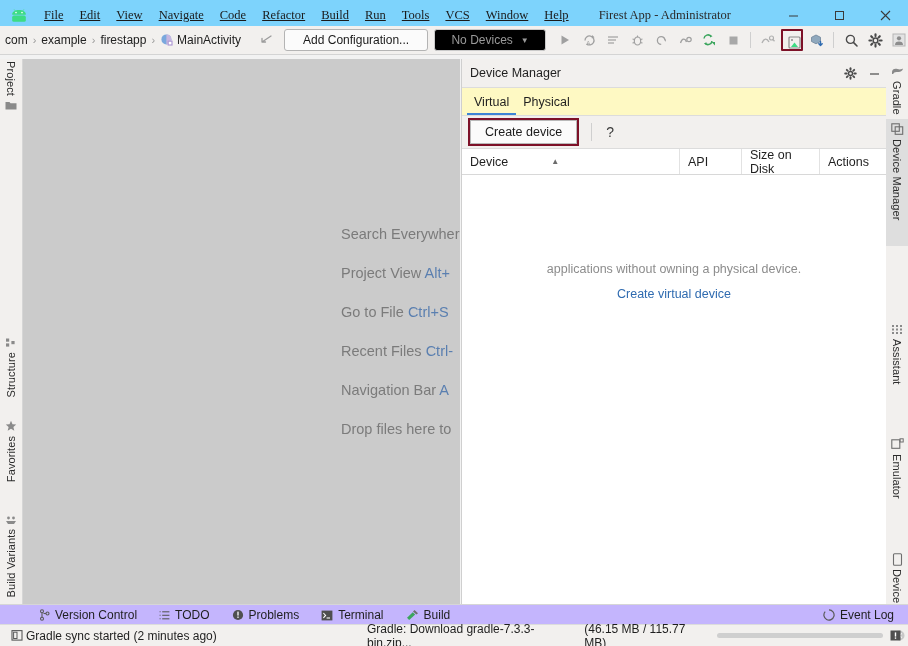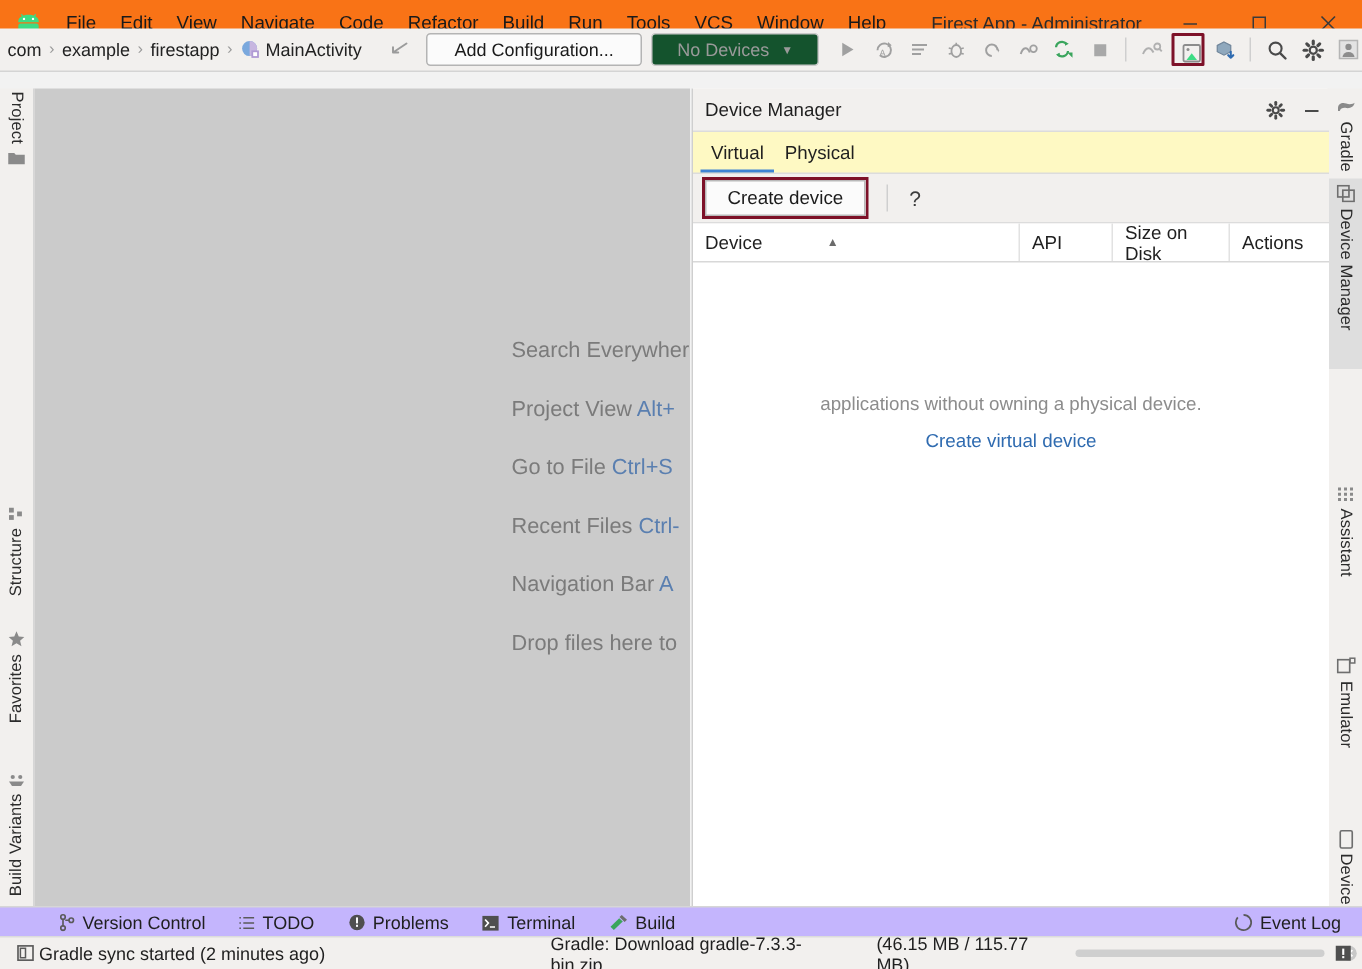--- a/index.html
+++ b/index.html
@@ -18,24 +18,25 @@
     width: 908px;
     height: 646px;
     background: #f2f2f2;
   }
 
   
   .titlebar {
     position: absolute;
     top: 0; left: 0;
     width: 908px; height: 31px;
-    background: #f97316;
+    background: #7dd3fc;
     border-bottom: 1px solid #dcdcdc;
     display: flex;
     align-items: center;
+    font-family: Liberation Serif, serif;
   }
   .android-logo {
     width: 22px; height: 22px;
     margin-left: 8px; margin-right: 6px;
     display: flex; align-items: center; justify-content: center;
   }
   .menu {
     display: flex;
     align-items: center;
     height: 31px;
@@ -63,21 +64,21 @@
   .win-btn {
     width: 46px; height: 31px;
     display: flex; align-items: center; justify-content: center;
     font-size: 13px;
     color: #333;
   }
 
   
   .toolbar {
     position: absolute;
-    top: 19px; left: 0;
+    top: 26px; left: 0;
     width: 908px; height: 28px;
     background: #f2f0ee;
     border-bottom: 1px solid #d4d4d4;
     display: flex;
     align-items: center;
   }
   .crumbs { display: flex; align-items: center; padding-left: 2px; }
   .crumb {
     font-size: 12px;
     color: #222;
@@ -108,21 +109,21 @@
     border-radius: 3px;
     font-size: 12px;
     color: #1a1a1a;
     display: flex; align-items: center; justify-content: center;
     padding: 0 8px;
   }
   .devices-btn {
     margin-left: 6px;
     height: 20px;
     min-width: 98px;
-    background: #14532d;
+    background: #000000;
     border: 1px solid #cacaca;
     border-radius: 3px;
     font-size: 12px;
     color: #9a9a9a;
     display: flex; align-items: center; justify-content: center;
     gap: 8px;
     padding: 0 6px;
   }
   .tb-icons { display: flex; align-items: center; margin-left: 8px; gap: 2px; }
   .tb-ico {

